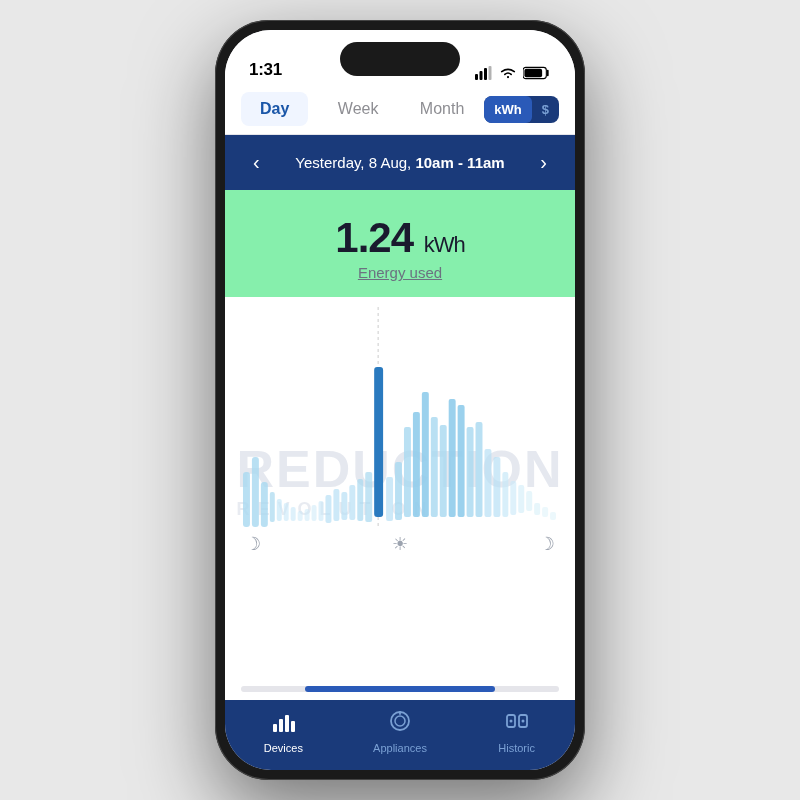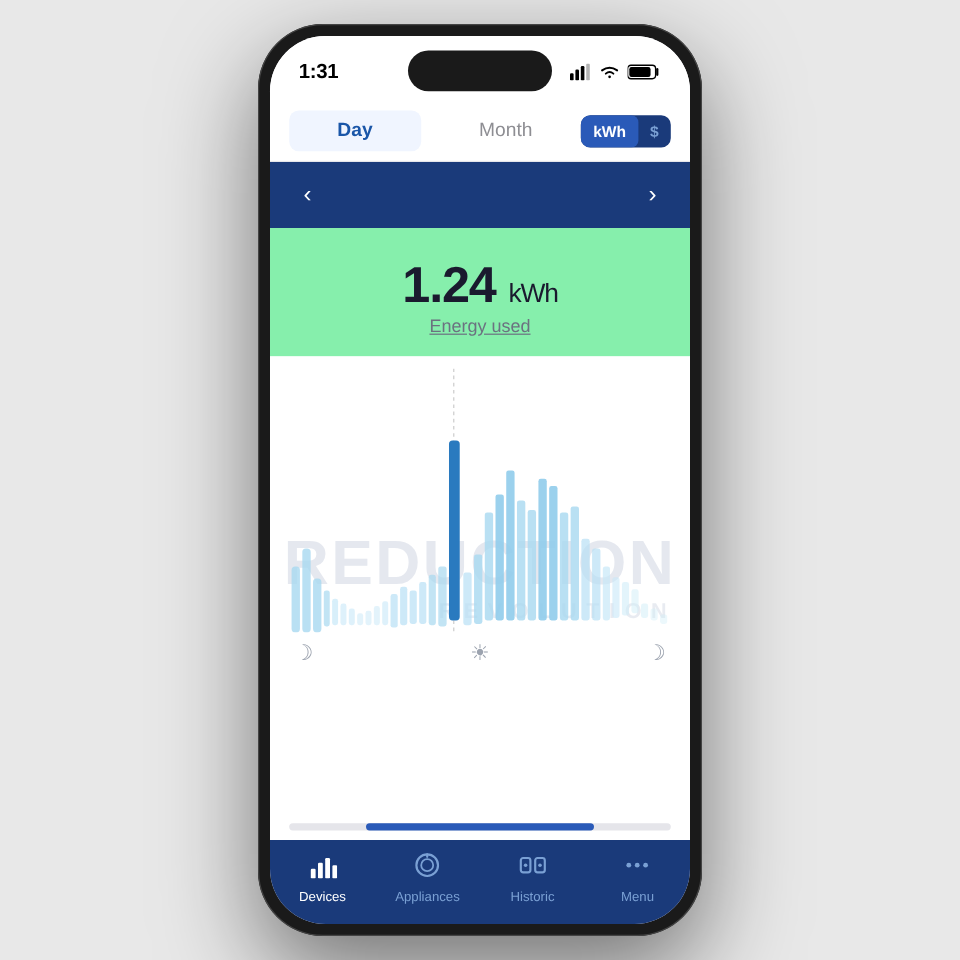--- a/index.html
+++ b/index.html
@@ -32,21 +32,21 @@
       position: relative;
       display: flex;
       flex-direction: column;
     }
 
     
     .status-bar {
       background: white;
       height: 50px;
       display: flex;
-      align-items: center;
+      align-items: flex-end;
       justify-content: space-between;
       padding: 10px 24px 0;
       flex-shrink: 0;
     }
 
     .status-time {
       font-size: 17px;
       font-weight: 600;
       color: #000;
       letter-spacing: -0.3px;
@@ -196,21 +196,21 @@
       position: relative;
       padding: 10px 16px 0;
       overflow: hidden;
     }
 
     .watermark {
       position: absolute;
       top: 50%;
       left: 50%;
       transform: translate(-50%, -58%);
-      text-align: right;
+      text-align: left;
       pointer-events: none;
       z-index: 1;
     }
 
     .watermark-line1 {
       font-size: 52px;
       font-weight: 900;
       color: rgba(180, 190, 210, 0.35);
       letter-spacing: 2px;
       line-height: 1;
@@ -331,30 +331,34 @@
           <path d="M26.5 4.5 L26.5 9.5" stroke="#000" stroke-width="2" stroke-linecap="round"></path>
         </svg>
       </div>
     </div>
 
     <div class="app-content">
 
       <div class="tab-bar-top">
         <div class="tab-group">
           <div class="tab-item active">Day</div>
+          <div class="tab-item">Week</div>
           <div class="tab-item">Month</div>
         </div>
         <div class="unit-toggle">
           <div class="unit-btn active">kWh</div>
           <div class="unit-btn">$</div>
         </div>
       </div>
 
       <div class="date-nav">
         <span class="nav-arrow">‹</span>
+        <span class="date-label">
+          <span>Yesterday, 8 Aug, </span><strong>10am - 11am</strong>
+        </span>
         <span class="nav-arrow">›</span>
       </div>
 
       <div class="energy-display">
         <div class="energy-value">
           <span>1.24</span> <span class="unit">kWh</span>
         </div>
         <div class="energy-label">Energy used</div>
       </div>
 
@@ -454,26 +458,16 @@
           <svg width="24" height="22" viewBox="0 0 24 22" fill="none">
             <rect x="2" y="5" width="8" height="12" rx="2" stroke="#7aa0d4" stroke-width="1.8" fill="none"></rect>
             <rect x="14" y="5" width="8" height="12" rx="2" stroke="#7aa0d4" stroke-width="1.8" fill="none"></rect>
             <circle cx="6" cy="11" r="1.5" fill="#7aa0d4"></circle>
             <circle cx="18" cy="11" r="1.5" fill="#7aa0d4"></circle>
           </svg>
         </span>
         <span class="nav-label">Historic</span>
       </div>
 
-      <div class="nav-item">
-        <span class="nav-icon">
-          <svg width="24" height="22" viewBox="0 0 24 22" fill="none">
-            <circle cx="5" cy="11" r="2" fill="#7aa0d4"></circle>
-            <circle cx="12" cy="11" r="2" fill="#7aa0d4"></circle>
-            <circle cx="19" cy="11" r="2" fill="#7aa0d4"></circle>
-          </svg>
-        </span>
-        <span class="nav-label">Menu</span>
-      </div>
 
     </div>
   </div>
 </div>
 
 </body></html>

